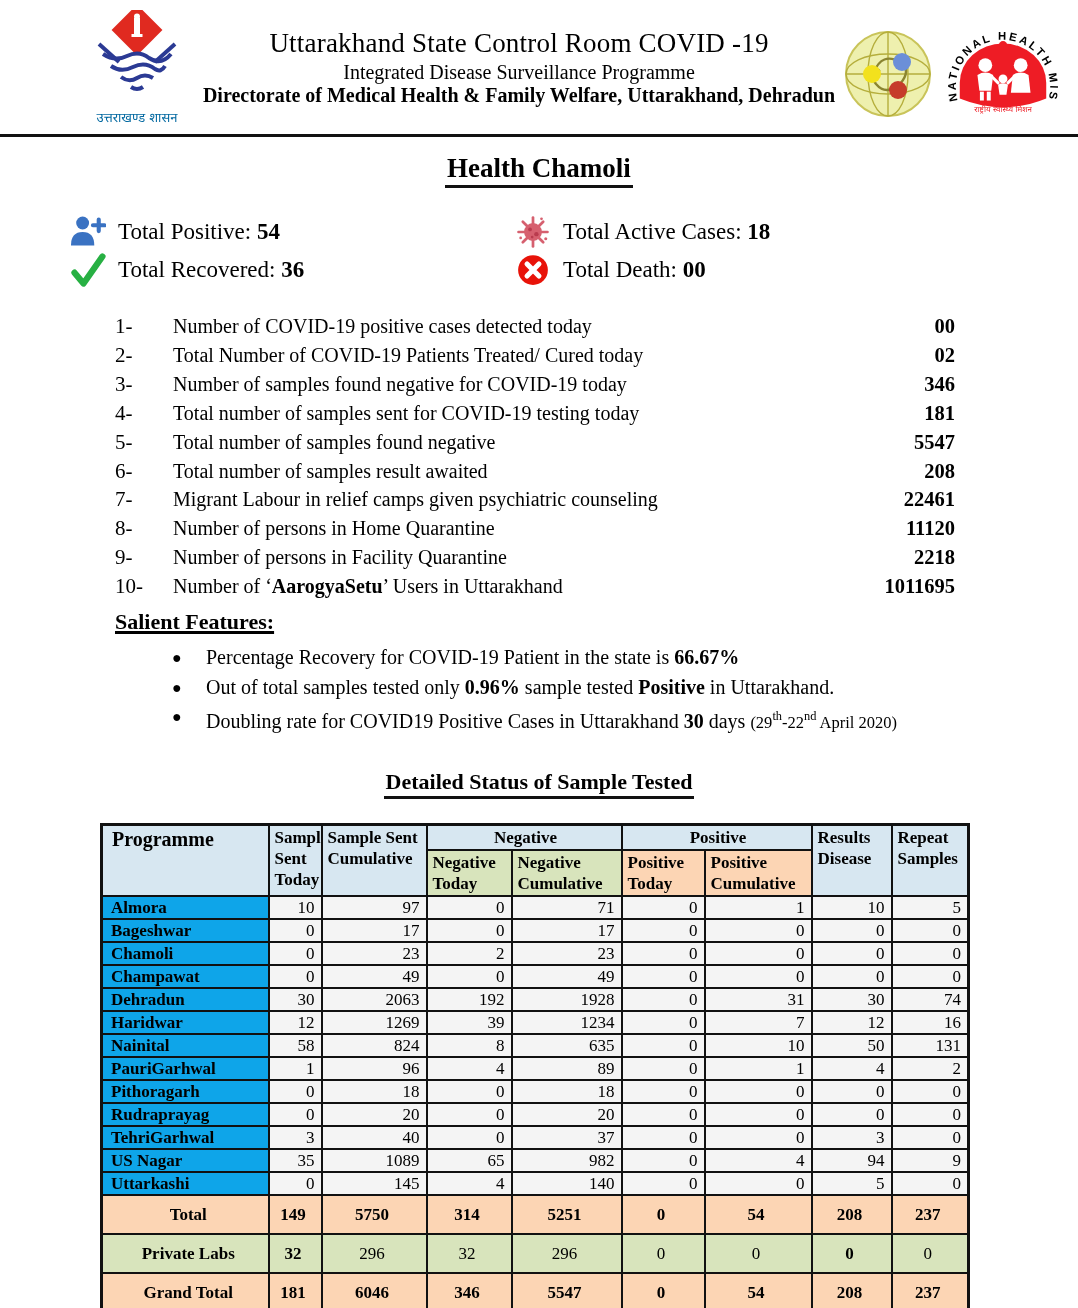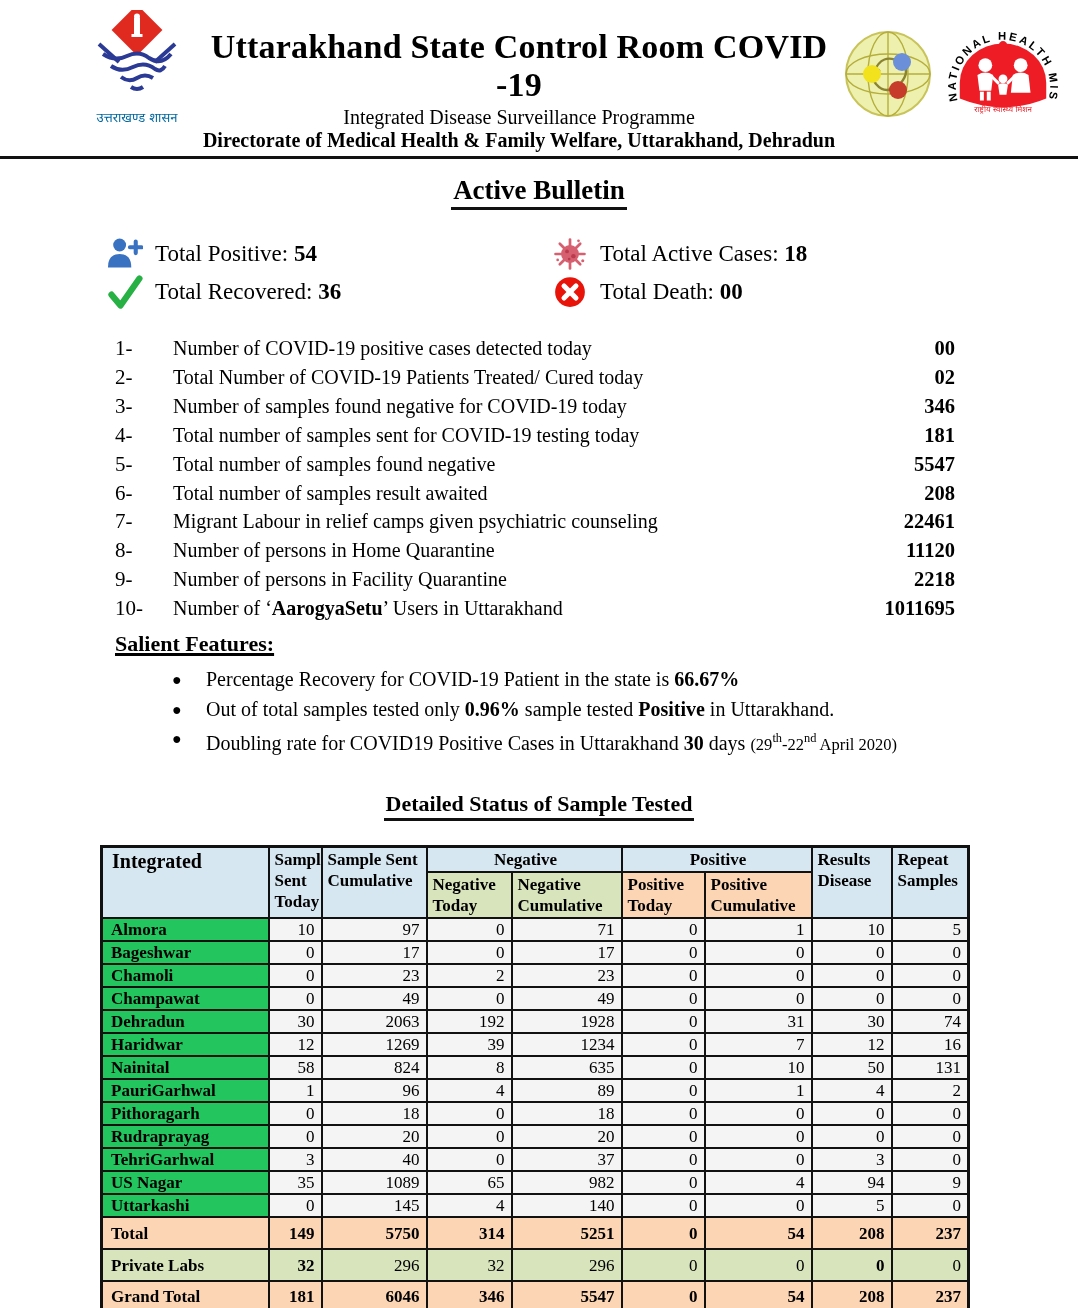--- a/index.html
+++ b/index.html
@@ -3,33 +3,33 @@
 <meta charset="utf-8">
 <style>
   * { margin:0; padding:0; box-sizing:border-box; }
   body { background:#fff; width:1078px; font-family:"Liberation Serif", serif; color:#000; }
   .page { width:1078px; height:1308px; background:#fff; position:relative; overflow:hidden; }
 
   
   .header { display:flex; align-items:flex-start; padding:10px 10px 4px 78px; border-bottom:3px solid #111; min-height:124px; }
   .hdr-left { width:118px; flex:0 0 auto; text-align:center; }
   .hdr-center { flex:1 1 auto; text-align:center; padding-top:18px; }
-  .hdr-title { font-size:34px; font-weight:bold; letter-spacing:0.2px; }
+  .hdr-title { font-size:27px; font-weight:normal; letter-spacing:0.2px; }
   .hdr-sub1 { font-size:20px; font-weight:normal; margin-top:2px; }
   .hdr-sub2 { font-size:20px; font-weight:bold; }
   .hdr-right { flex:0 0 auto; display:flex; align-items:center; gap:10px; padding-top:8px; padding-right:6px; }
   .uk-caption { font-family:"DejaVu Sans", sans-serif; color:#0369a1; font-size:13px; margin-top:-2px; }
 
   
   .hb-wrap { text-align:center; margin-top:16px; }
   .hb-title { display:inline-block; font-size:27px; font-weight:bold; border-bottom:3px solid #111; padding:0 2px 1px; }
   .dt-row { display:flex; justify-content:space-between; padding:5px 126px 0 120px; font-size:23px; font-weight:bold; }
 
   
-  .stats { display:grid; grid-template-columns: 445px auto; row-gap:2px; padding-left:99px; margin-top:26px;margin-left:8px; }
+  .stats { display:grid; grid-template-columns: 445px auto; row-gap:2px; padding-left:70px; margin-top:26px; }
   .stat { display:flex; align-items:center; gap:12px; font-size:23px; }
   .stat .icon { width:36px; height:36px; flex:0 0 auto; display:flex; align-items:center; justify-content:center; }
   .stat b { font-weight:bold; }
 
   
   .summary { margin:24px 123px 0 115px; }
   .sum-row { display:flex; align-items:baseline; line-height:28.9px; }
   .sum-num { width:58px; font-size:21px; flex:0 0 auto; }
   .sum-label { flex:1 1 auto; font-size:20px; }
   .sum-val { flex:0 0 auto; font-size:20.5px; font-weight:bold; text-align:right; }
@@ -47,27 +47,27 @@
   .tbl-h-wrap { text-align:center; margin-top:32px; }
   .tbl-h { display:inline-block; font-size:22px; font-weight:bold; border-bottom:3px solid #111; padding:0 2px 1px; }
   table.sample { border-collapse:collapse; table-layout:fixed; margin:24px 0 0 100px; width:867px; border:3px solid #111; }
   table.sample td { border:2px solid #111; overflow:hidden; }
   .hb-cell { background:#d7e7f1; font-weight:bold; font-size:17px; vertical-align:top; padding:1px 2px 1px 5px; line-height:21px; }
   .hb-districts { font-size:20px; padding-left:9px; padding-top:3px; }
   .hb-group { text-align:center; vertical-align:middle;margin-left:26px; }
   .hg { background:#d8e4bc; }
   .ho { background:#fcd5b4; }
   .cell { font-size:17px; padding:0 2px; line-height:21px; }
-  .label-cell { background:#22c55e; font-weight:bold; padding-left:8px; }
+  .label-cell { background:#0ea5e9; font-weight:bold; padding-left:8px; }
   .num-cell { text-align:right; padding-right:6px; background:#f4f4f4; }
   tr.row-total .num-cell, tr.row-total .label-cell { background:#fcd5b4; font-weight:bold; }
   tr.row-private .num-cell, tr.row-private .label-cell { background:#d8e4bc; }
   tr.row-private .label-cell { font-weight:bold; }
   tr.row-district td { height:22px; }
-  tr.row-total td, tr.row-private td { height:32px; }
+  tr.row-total td, tr.row-private td { height:39px;text-align:center; }
 </style>
 </head>
 <body>
 
 <div class="page">
 
   <div class="header">
     <div class="hdr-left">
       <svg width="104" height="96" viewBox="0 0 104 96">
         <rect x="34" y="2" width="36" height="36" fill="#e02a20" transform="rotate(45 52 20)"></rect>
@@ -119,21 +119,21 @@
         <path d="M70 58 q8 -5 16 0 l2 18 h-20 z" fill="#fff"></path>
         <circle cx="60" cy="62" r="4.5" fill="#fff"></circle>
         <path d="M55 68 q5 -3 10 0 l-1.5 10 h-7 z" fill="#fff"></path>
         <path d="M49 60 L55 66 M71 60 L65 66" stroke="#fff" stroke-width="3" stroke-linecap="round"></path>
         <text x="60" y="96" text-anchor="middle" font-family="DejaVu Sans, sans-serif" font-size="8" fill="#ee1c25">राष्ट्रीय स्वास्थ्य मिशन</text>
       </svg>
     </div>
   </div>
 
   <div class="hb-wrap">
-    <span class="hb-title">Active Bulletin</span>
+    <span class="hb-title">Health Chamoli</span>
   </div>
 
   <div class="stats">
     <div class="stat">
       <span class="icon">
         <svg width="36" height="34" viewBox="0 0 40 38">
           <circle cx="14" cy="9" r="7.2" fill="#3a72c2"></circle>
           <path d="M1 34 q0 -15 13 -15 q13 0 13 15 z" fill="#3a72c2"></path>
           <path d="M32 5 v13 M25.5 11.5 h13" stroke="#3a72c2" stroke-width="4.6" stroke-linecap="round"></path>
         </svg>
@@ -263,21 +263,21 @@
         <col style="width:105px">
       <col style="width:85px">
         <col style="width:110px">
         <col style="width:83px">
       <col style="width:107px">
         <col style="width:80px">
         <col style="width:77px">
     </colgroup>
     <thead>
       <tr>
-        <td rowspan="2" class="hb-cell hb-districts">Integrated</td>
+        <td rowspan="2" class="hb-cell hb-districts">Programme</td>
         <td rowspan="2" class="hb-cell">Sample Sent Today</td>
         <td rowspan="2" class="hb-cell">Sample Sent Cumulative</td>
         <td colspan="2" class="hb-cell hb-group" style="height:24px">Negative</td>
         <td colspan="2" class="hb-cell hb-group">Positive</td>
         <td rowspan="2" class="hb-cell">Results Disease</td>
         <td rowspan="2" class="hb-cell">Repeat Samples</td>
       </tr>
       <tr>
         <td class="hb-cell hg" style="height:46px">Negative Today</td>
         <td class="hb-cell hg">Negative Cumulative</td>

